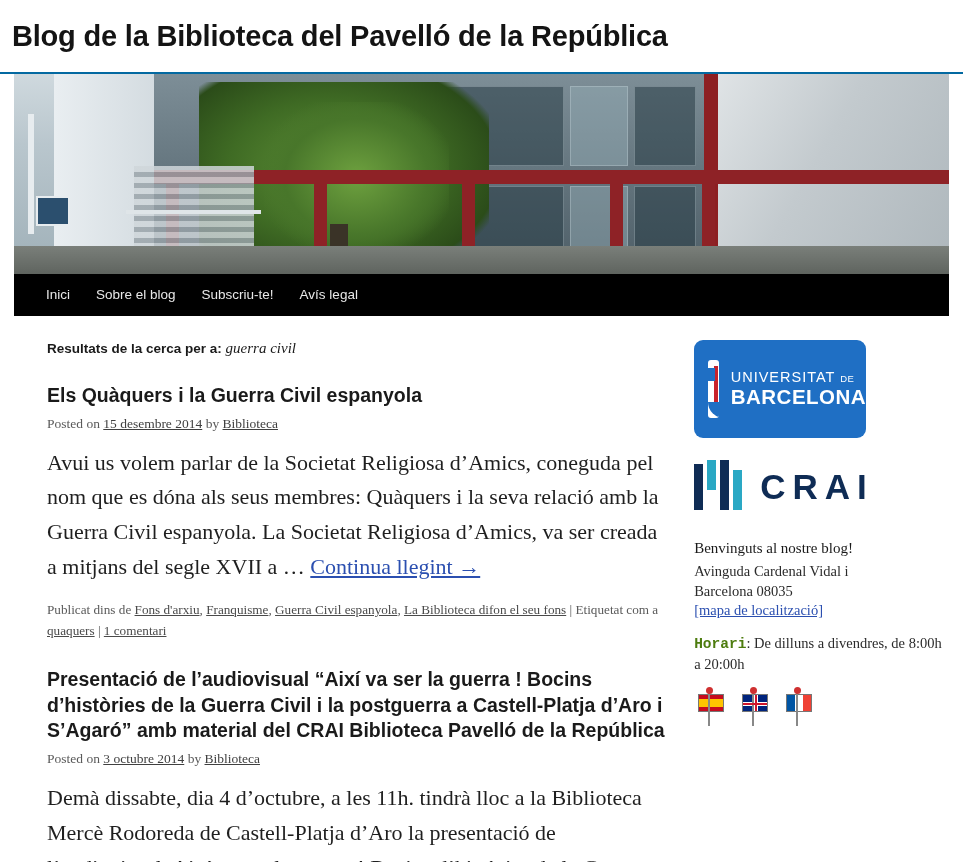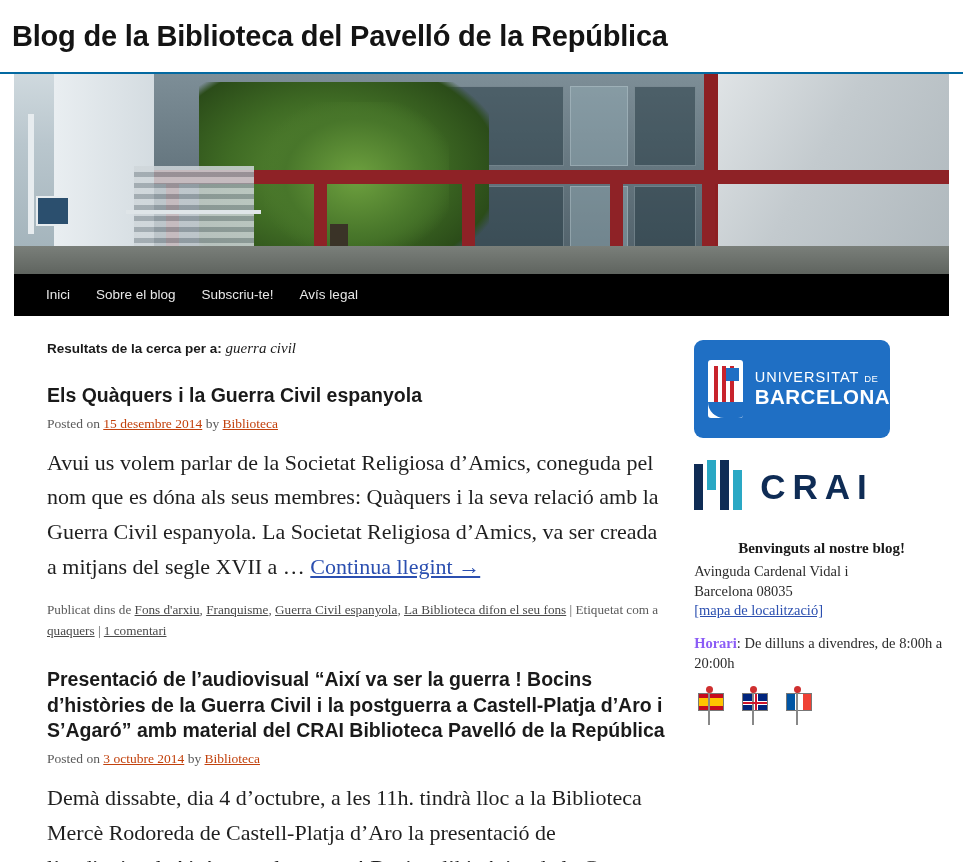--- a/index.html
+++ b/index.html
@@ -153,39 +153,39 @@
     color: #1a1a1a;
     line-height: 1.32;
     margin: 0 0 7px 0;
   }
   .post-meta {
     font-family: "Liberation Serif", serif;
     font-size: 13.5px;
     color: #5a5a5a;
     margin-bottom: 14px;
   }
-  .post-meta a { color: #c2410c; text-decoration: underline; }
+  .post-meta a { color: #404040; text-decoration: underline; }
   .post-excerpt {
     font-size: 22px;
     color: #1f1f1f;
     line-height: 1.58;
     margin: 0 0 14px 0;
   }
   .more-link { color: #2b4fb0; text-decoration: underline; }
   .post-footer {
     font-family: "Liberation Serif", serif;
     font-size: 13.2px;
     color: #5a5a5a;
     line-height: 1.6;
   }
   .post-footer a { color: #4a4a4a; text-decoration: underline; }
 
   
   .ub-logo {
-    width: 196px; height: 98px;
+    width: 172px; height: 98px;
     background: #1f6fc4;
     border-radius: 9px;
     display: flex; align-items: center;
     margin-bottom: 22px;
   }
   .ub-shield {
     width: 46px; height: 58px; margin-left: 14px; margin-right: 12px;
     background: #fff; border-radius: 3px;
     position: relative; overflow: hidden;
   }
@@ -214,31 +214,31 @@
   .crai-mark .bar2 { position:absolute; left:13px; top:0; width:9px; height:30px; background:#2aa8c4; }
   .crai-mark .bar3 { position:absolute; left:26px; top:0; width:9px; height:50px; background:#0f2c55; }
   .crai-mark .bar4 { position:absolute; left:39px; top:10px; width:9px; height:40px; background:#2aa8c4; }
   .crai-word {
     font-family: "Liberation Sans", sans-serif;
     font-size: 35px; font-weight: bold; letter-spacing: 7px; color: #0f2c55;
   }
 
   .welcome-title {
     font-family: "Liberation Serif", serif;
-    font-weight: bold; font-size: 15px; color: #1a1a1a; margin-bottom: 4px; text-align: center;
+    font-weight: normal; font-size: 15px; color: #1a1a1a; margin-bottom: 4px;
   }
   .lib-name {
     font-family: "Liberation Serif", serif;
     font-weight: bold; font-size: 14.5px; color: #7a2a4a; line-height: 1.32;
     margin-bottom: 3px;
   }
   .addr { font-size: 14.5px; color: #2b2b2b; line-height: 1.38; }
   .map-link { color: #2b4fb0; text-decoration: underline; font-size: 14.5px; }
   .horari { font-size: 14.5px; color: #2b2b2b; margin-top: 14px; line-height:1.38; }
-  .horari b { color:#8b5cf6; }
+  .horari b { color:#4d7c0f;font-family:Liberation Mono, monospace; }
 
   .flags { display: flex; margin-top: 16px; }
   .flag { width: 30px; height: 36px; margin-right: 14px; position: relative; }
   .flag .pin {
     position:absolute; left:50%; top:-3px; width:7px; height:7px; margin-left:-3.5px;
     background:#cf3030; border-radius:50%; z-index:2;
   }
   .flag .pinstem {
     position:absolute; left:50%; top:2px; width:2px; height:34px; margin-left:-1px;
     background:#888; z-index:1;

